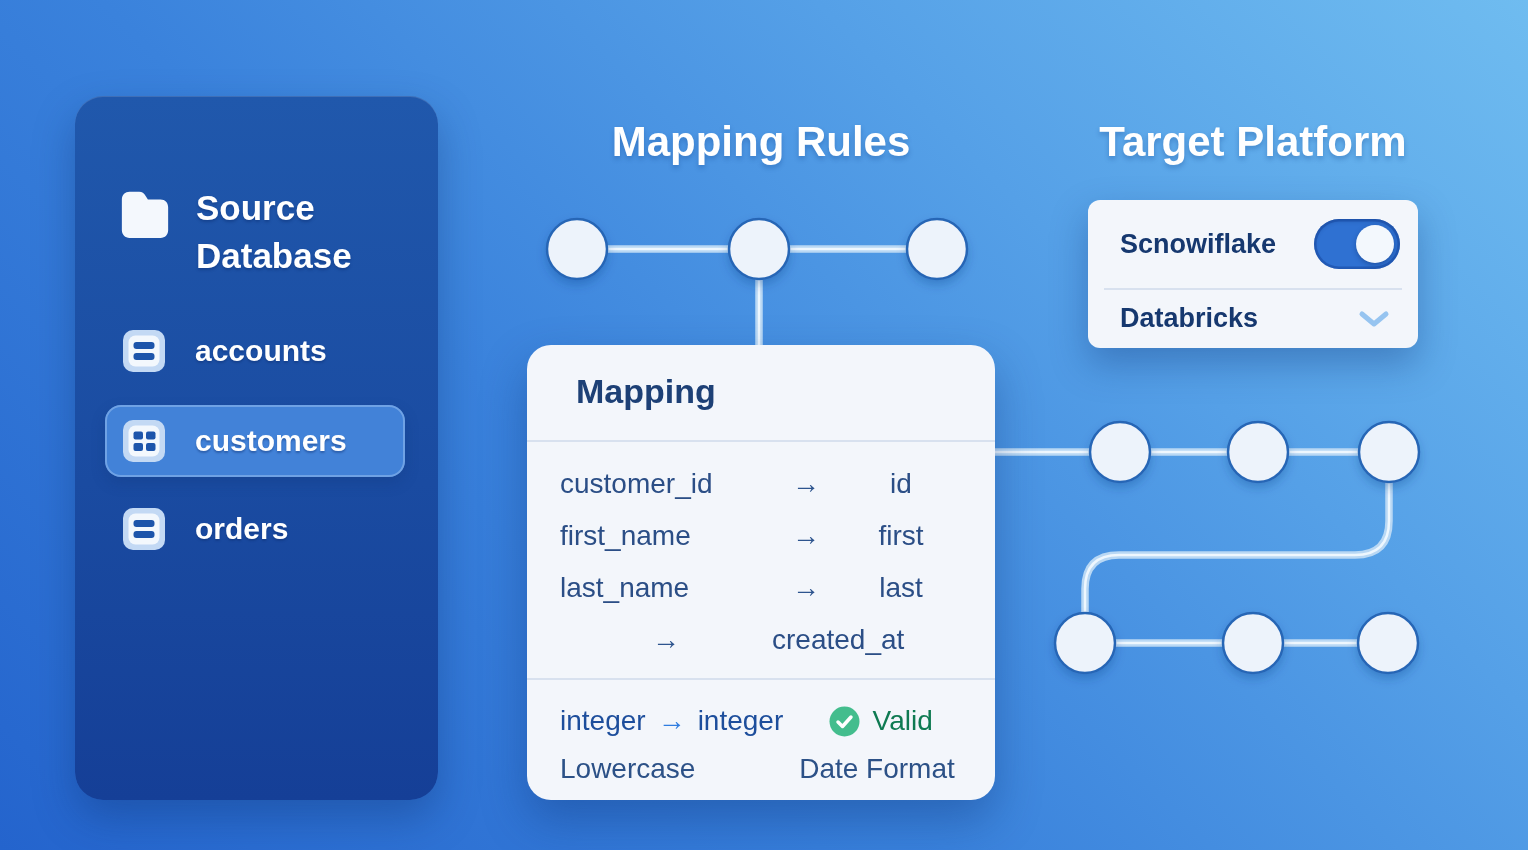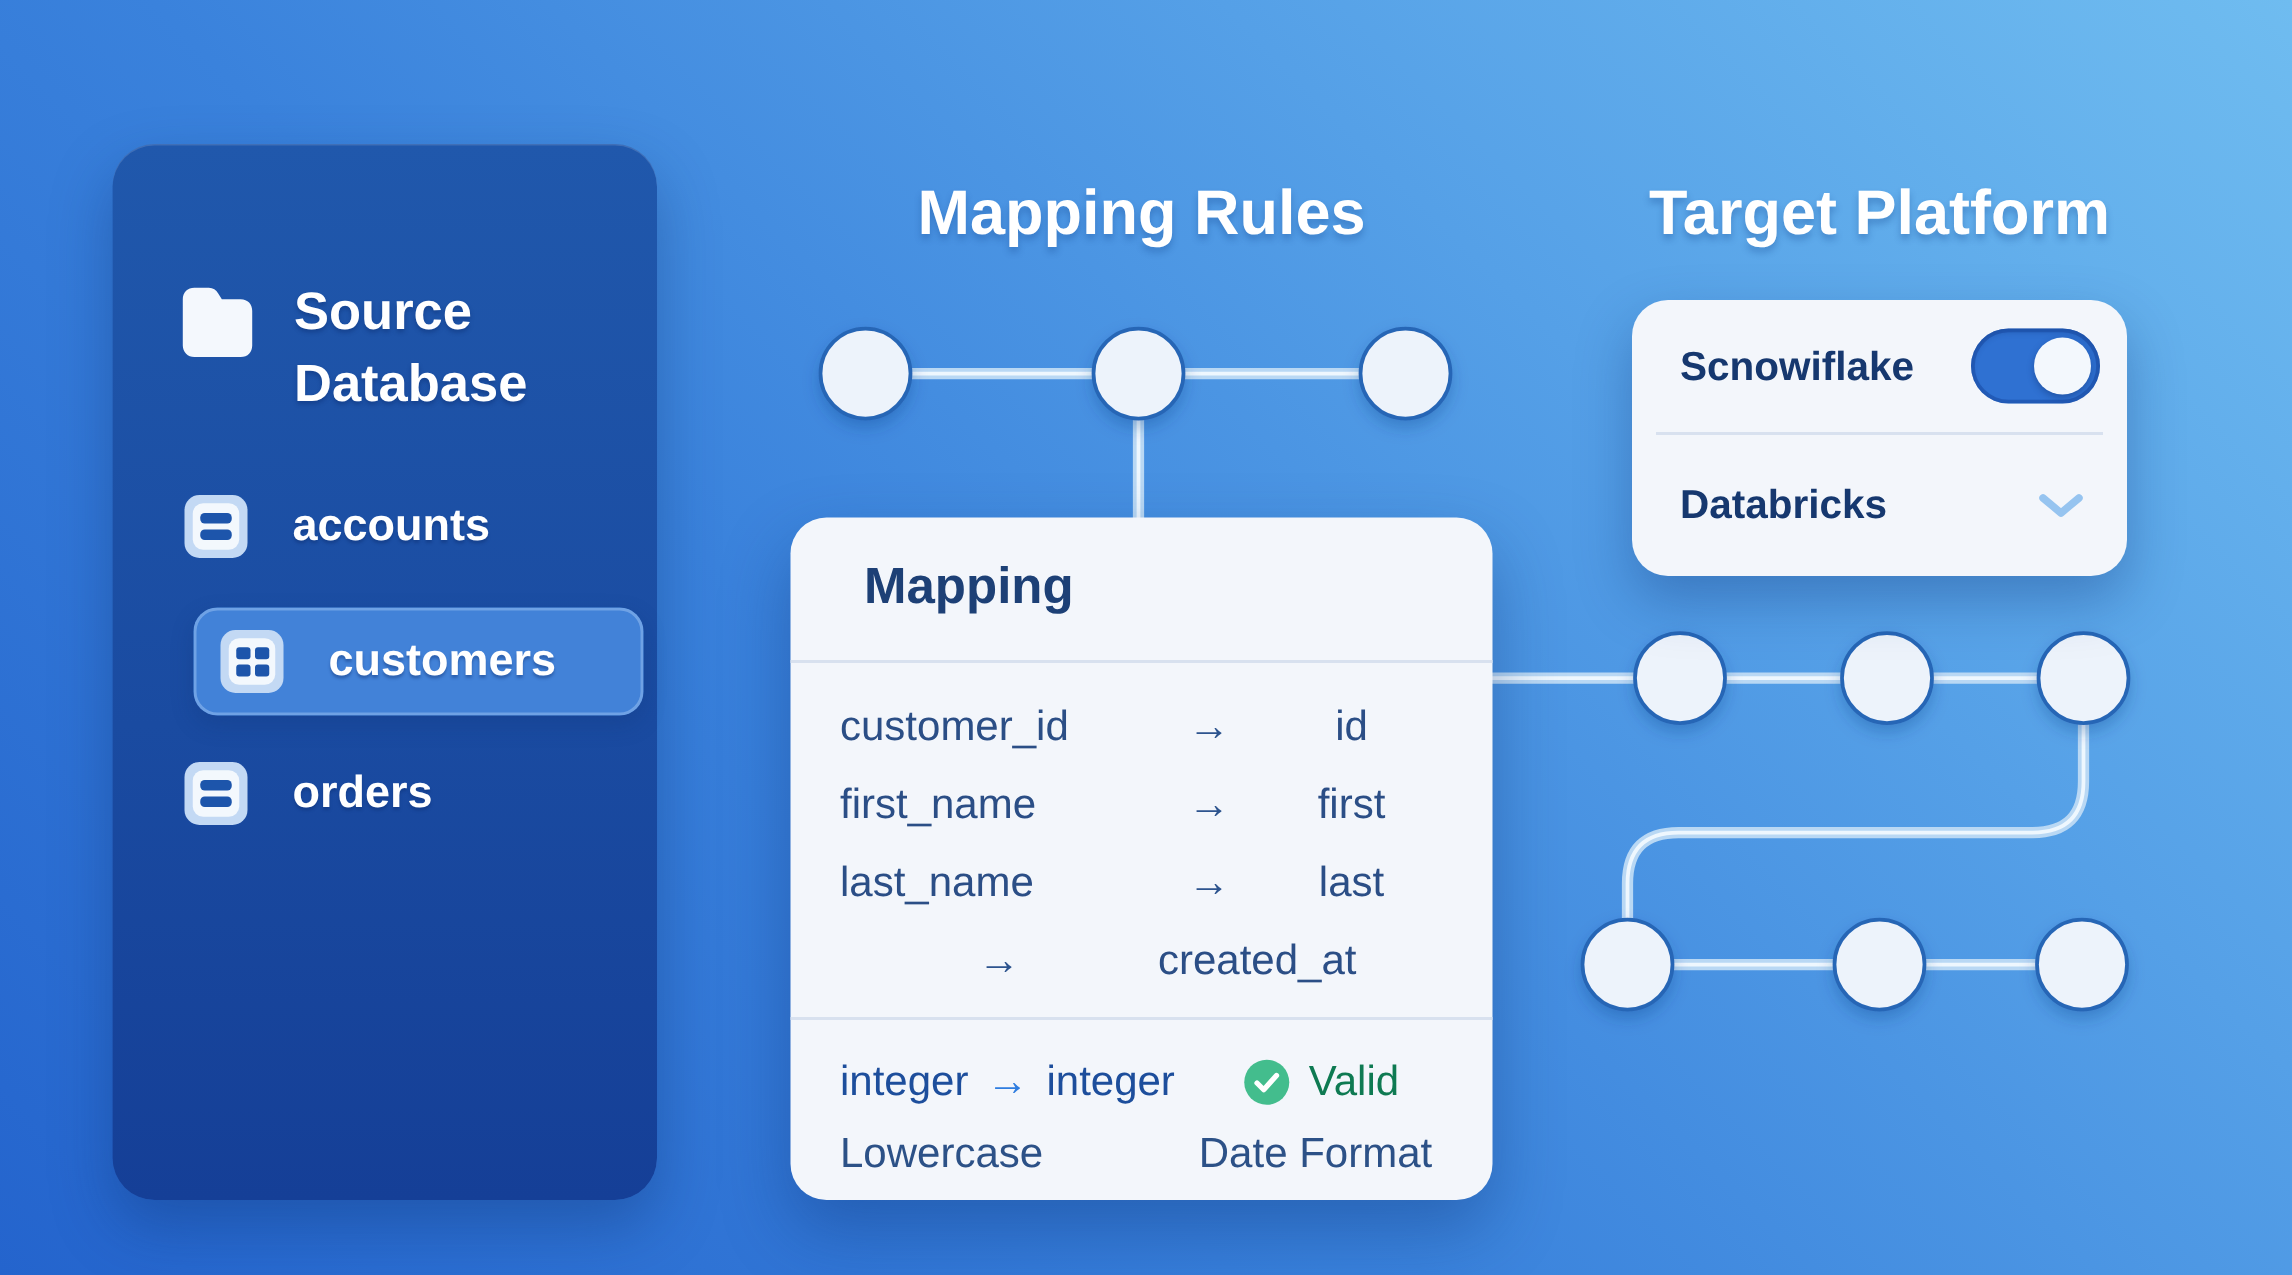--- a/index.html
+++ b/index.html
@@ -18,21 +18,21 @@
     position:absolute; left:75px; top:96px; width:363px; height:704px; border-radius:28px;
     background:linear-gradient(180deg,#2058ac 0%,#1a4ba1 55%,#153f97 100%);
     box-shadow:0 18px 40px rgba(12,45,110,.35), inset 0 1px 0 rgba(255,255,255,.14);
   }
   .sb-header { position:absolute; left:43px; top:76px; display:flex; gap:24px; align-items:flex-start;margin-top:12px; }
   .sb-title { color:#fff; font-size:35px; font-weight:700; line-height:48px; width:200px;
     text-shadow:0 2px 3px rgba(12,45,110,.45); }
   .sb-item { position:absolute; left:30px; width:300px; height:72px; border-radius:16px;
     display:flex; align-items:center; gap:29px; padding-left:17px; cursor:pointer; }
   .sb-item.selected { background:#4282d8;
-    box-shadow:inset 0 0 0 2px rgba(150,190,240,.55), 0 6px 14px rgba(15,50,115,.25);margin-left:24px; }
+    box-shadow:inset 0 0 0 2px rgba(150,190,240,.55), 0 6px 14px rgba(15,50,115,.25); }
   .sb-item .lbl { color:#fff; font-size:30px; font-weight:600; text-shadow:0 2px 2px rgba(12,45,110,.4); }
 
   
   .heading { position:absolute; top:118px; color:#fff; font-size:42px; font-weight:700;
     text-align:center; text-shadow:0 3px 5px rgba(18,66,140,.33); }
   .heading.h-mapping { left:527px; width:468px; }
   .heading.h-target  { left:1083px; width:340px; }
 
   
   .map-card { position:absolute; left:527px; top:345px; width:468px; height:455px;
@@ -50,22 +50,22 @@
     font-size:28px; font-weight:500;gap:16px; }
   .map-footer .mf-row:first-child { margin-top:17px; }
   .type-map { color:#1d4e9c; display:flex; gap:12px; align-items:center; }
   .type-map .arr-blue { color:#2f7de0; font-weight:600; }
   .valid-badge { width:170px; display:flex; gap:13px; align-items:center; justify-content:center;
     color:#0e7a52; }
   .transform-l { color:#2c5187;text-align:right; }
   .transform-r { width:170px; text-align:center; color:#2c5187;margin-left:24px; }
 
   
-  .target-card { position:absolute; left:1088px; top:200px; width:330px; height:184px;
-    background:#f3f6fb; border-radius:24px; box-shadow:0 16px 36px rgba(14,52,120,.35); }
+  .target-card { position:absolute; left:1088px; top:200px; width:330px; height:148px;
+    background:#f3f6fb; border-radius:12px; box-shadow:0 16px 36px rgba(14,52,120,.35); }
   .tc-row1 { position:absolute; top:0; left:32px; right:18px; height:88px;
     display:flex; align-items:center; justify-content:space-between; }
   .tc-row2 { position:absolute; top:89px; bottom:0; left:32px; right:28px;
     display:flex; align-items:center; justify-content:space-between; cursor:pointer; }
   .tc-label { font-size:27px; font-weight:600; color:#16386f; }
   .t-div { left:16px; right:16px; top:88px; height:1.5px; }
   .toggle { position:relative; width:86px; height:50px; border-radius:25px; background:#2f71d2;
     box-shadow:inset 0 0 0 2.5px rgba(22,70,158,.5), inset 0 2px 4px rgba(10,40,100,.3); cursor:pointer; }
   .toggle .knob { position:absolute; top:6px; right:6px; width:38px; height:38px; border-radius:50%;
     background:#f3f8fd; box-shadow:0 2px 5px rgba(10,40,100,.4); }

